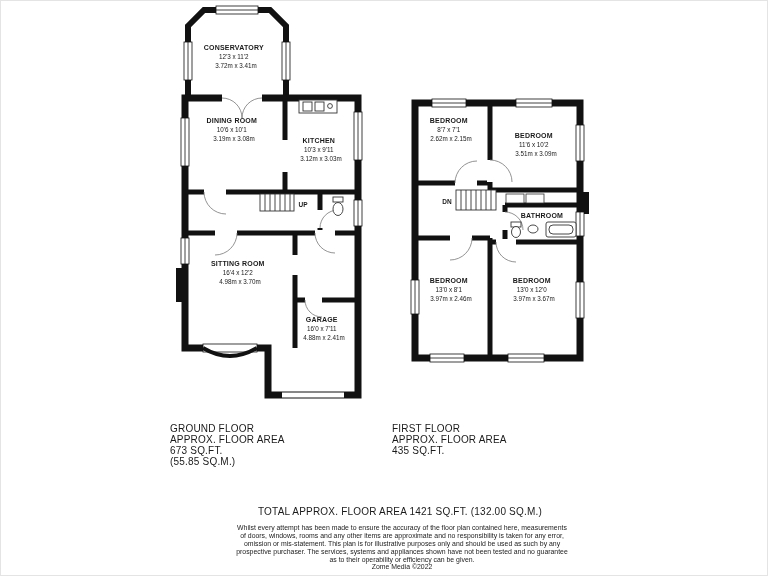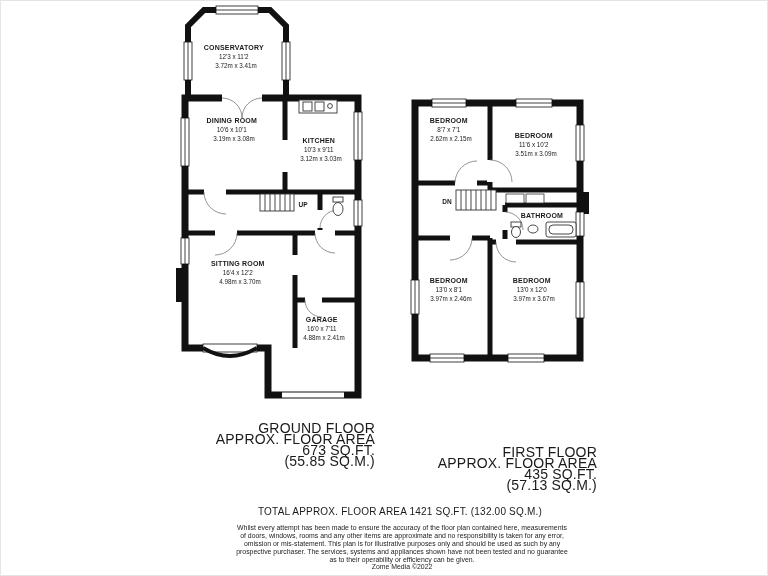--- a/index.html
+++ b/index.html
@@ -6,23 +6,23 @@
   body{
     width:768px;height:576px;background:#ffffff;position:relative;overflow:hidden;
     font-family:"Liberation Sans", sans-serif;color:#1a1a1a;
   }
   .frame{position:absolute;inset:0;border:1px solid #e4e4e4;pointer-events:none;}
   svg{position:absolute;top:0;left:0;}
   svg text{font-family:"Liberation Sans", sans-serif;fill:#1a1a1a;}
   .rname{font-weight:bold;font-size:7px;letter-spacing:.2px;}
   .rdim{font-size:6.3px;}
   .updn{font-weight:bold;font-size:6.5px;}
-  .caption{position:absolute;width:205px;text-align:right;font-size:14px;line-height:11px;letter-spacing:.2px;}
+  .caption{position:absolute;width:205px;text-align:left;font-size:10px;line-height:11px;letter-spacing:.2px;}
   .caption-ground{left:170px;top:423px;}
-  .caption-first{left:392px;top:423px;margin-top:24px;}
+  .caption-first{left:392px;top:423px;}
   .total{position:absolute;top:506px;left:32px;width:736px;text-align:center;font-size:10px;letter-spacing:.2px;}
   .disclaimer{position:absolute;top:524px;left:34px;width:736px;text-align:center;
     font-size:6.9px;line-height:7.9px;white-space:pre-line;color:#222;}
   .credit{position:absolute;top:563px;left:34px;width:736px;text-align:center;font-size:6.9px;color:#222;}
 </style>
 </head>
 <body>
 
 <div class="frame"></div>
 
@@ -244,21 +244,20 @@
   <div>GROUND FLOOR</div>
   <div>APPROX. FLOOR AREA</div>
   <div>673 SQ.FT.</div>
   <div>(55.85 SQ.M.)</div>
 </div>
 
 <div class="caption caption-first">
   <div>FIRST FLOOR</div>
   <div>APPROX. FLOOR AREA</div>
   <div>435 SQ.FT.</div>
-  <div>(57.13 SQ.M.)</div>
 </div>
 
 <div class="total">TOTAL APPROX. FLOOR AREA 1421 SQ.FT. (132.00 SQ.M.)</div>
 
 <div class="disclaimer">Whilst every attempt has been made to ensure the accuracy of the floor plan contained here, measurements
 of doors, windows, rooms and any other items are approximate and no responsibility is taken for any error,
 omission or mis-statement. This plan is for illustrative purposes only and should be used as such by any
 prospective purchaser. The services, systems and appliances shown have not been tested and no guarantee
 as to their operability or efficiency can be given.</div>
 <div class="credit">Zome Media ©2022</div>

